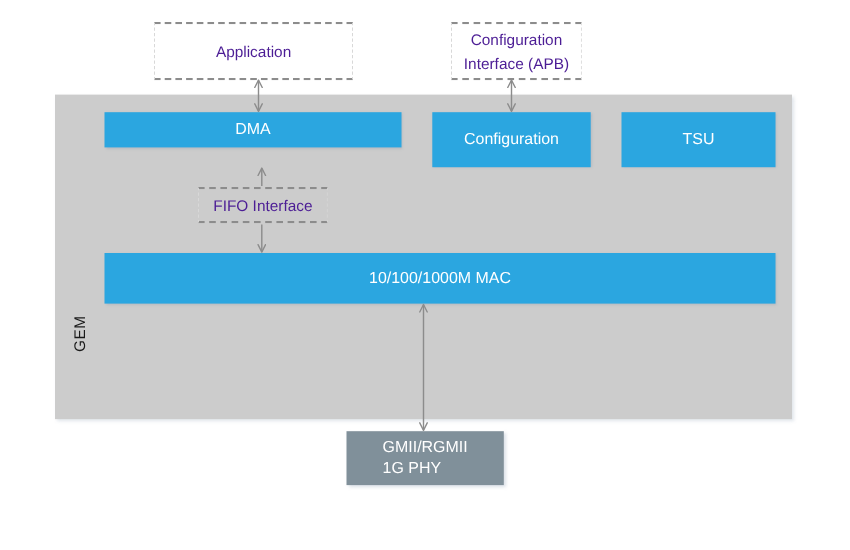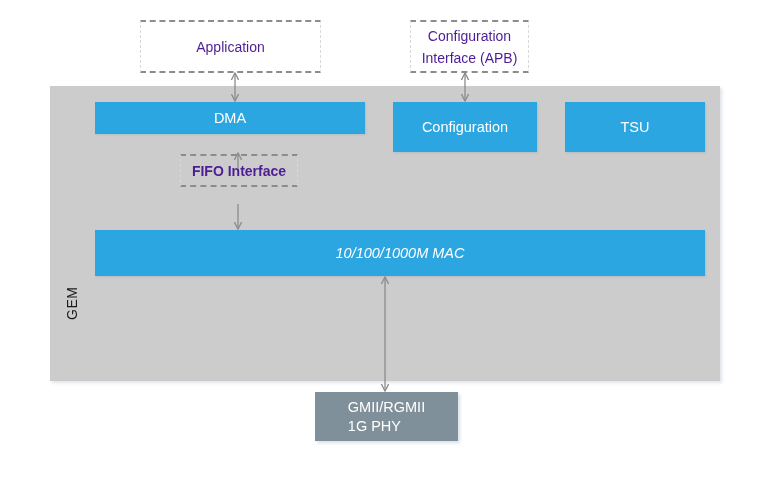--- a/index.html
+++ b/index.html
@@ -52,21 +52,21 @@
     display: flex;
     align-items: center;
     justify-content: center;
     text-align: center;
     line-height: 19px;
     box-shadow: 1px 1px 2px rgba(140,155,175,0.35);
   }
   .blk-dma    { left: 95px;  top: 102px; width: 270px; height: 32px; }
   .blk-cfg    { left: 393px; top: 102px; width: 144px; height: 50px; }
   .blk-tsu    { left: 565px; top: 102px; width: 140px; height: 50px; }
-  .blk-mac    { left: 95px;  top: 230px; width: 610px; height: 46px; font-style: italic; }
+  .blk-mac    { left: 95px;  top: 230px; width: 610px; height: 46px; }
 
   
   .blk-phy {
     position: absolute;
     left: 315px;
     top: 392px;
     width: 143px;
     height: 49px;
     background: #80909a;
     color: #ffffff;
@@ -90,21 +90,21 @@
     border-bottom: 2px dashed #8c8c8c;
     border-left: 1px dashed #d8d8d8;
     border-right: 1px dashed #d8d8d8;
     display: flex;
     align-items: center;
     justify-content: center;
     box-sizing: border-box;
   }
   .iface-axi  { left: 140px; top: 20px;  width: 181px; height: 53px; }
   .iface-apb  { left: 410px; top: 20px;  width: 119px; height: 53px; }
-  .iface-fifo { left: 180px; top: 154px; width: 118px; height: 33px; font-weight: bold; }
+  .iface-fifo { left: 180px; top: 170px; width: 118px; height: 33px; }
 
   
   .arrows {
     position: absolute;
     left: 0; top: 0;
     width: 773px;
     height: 500px;
     pointer-events: none;
   }
 </style>

